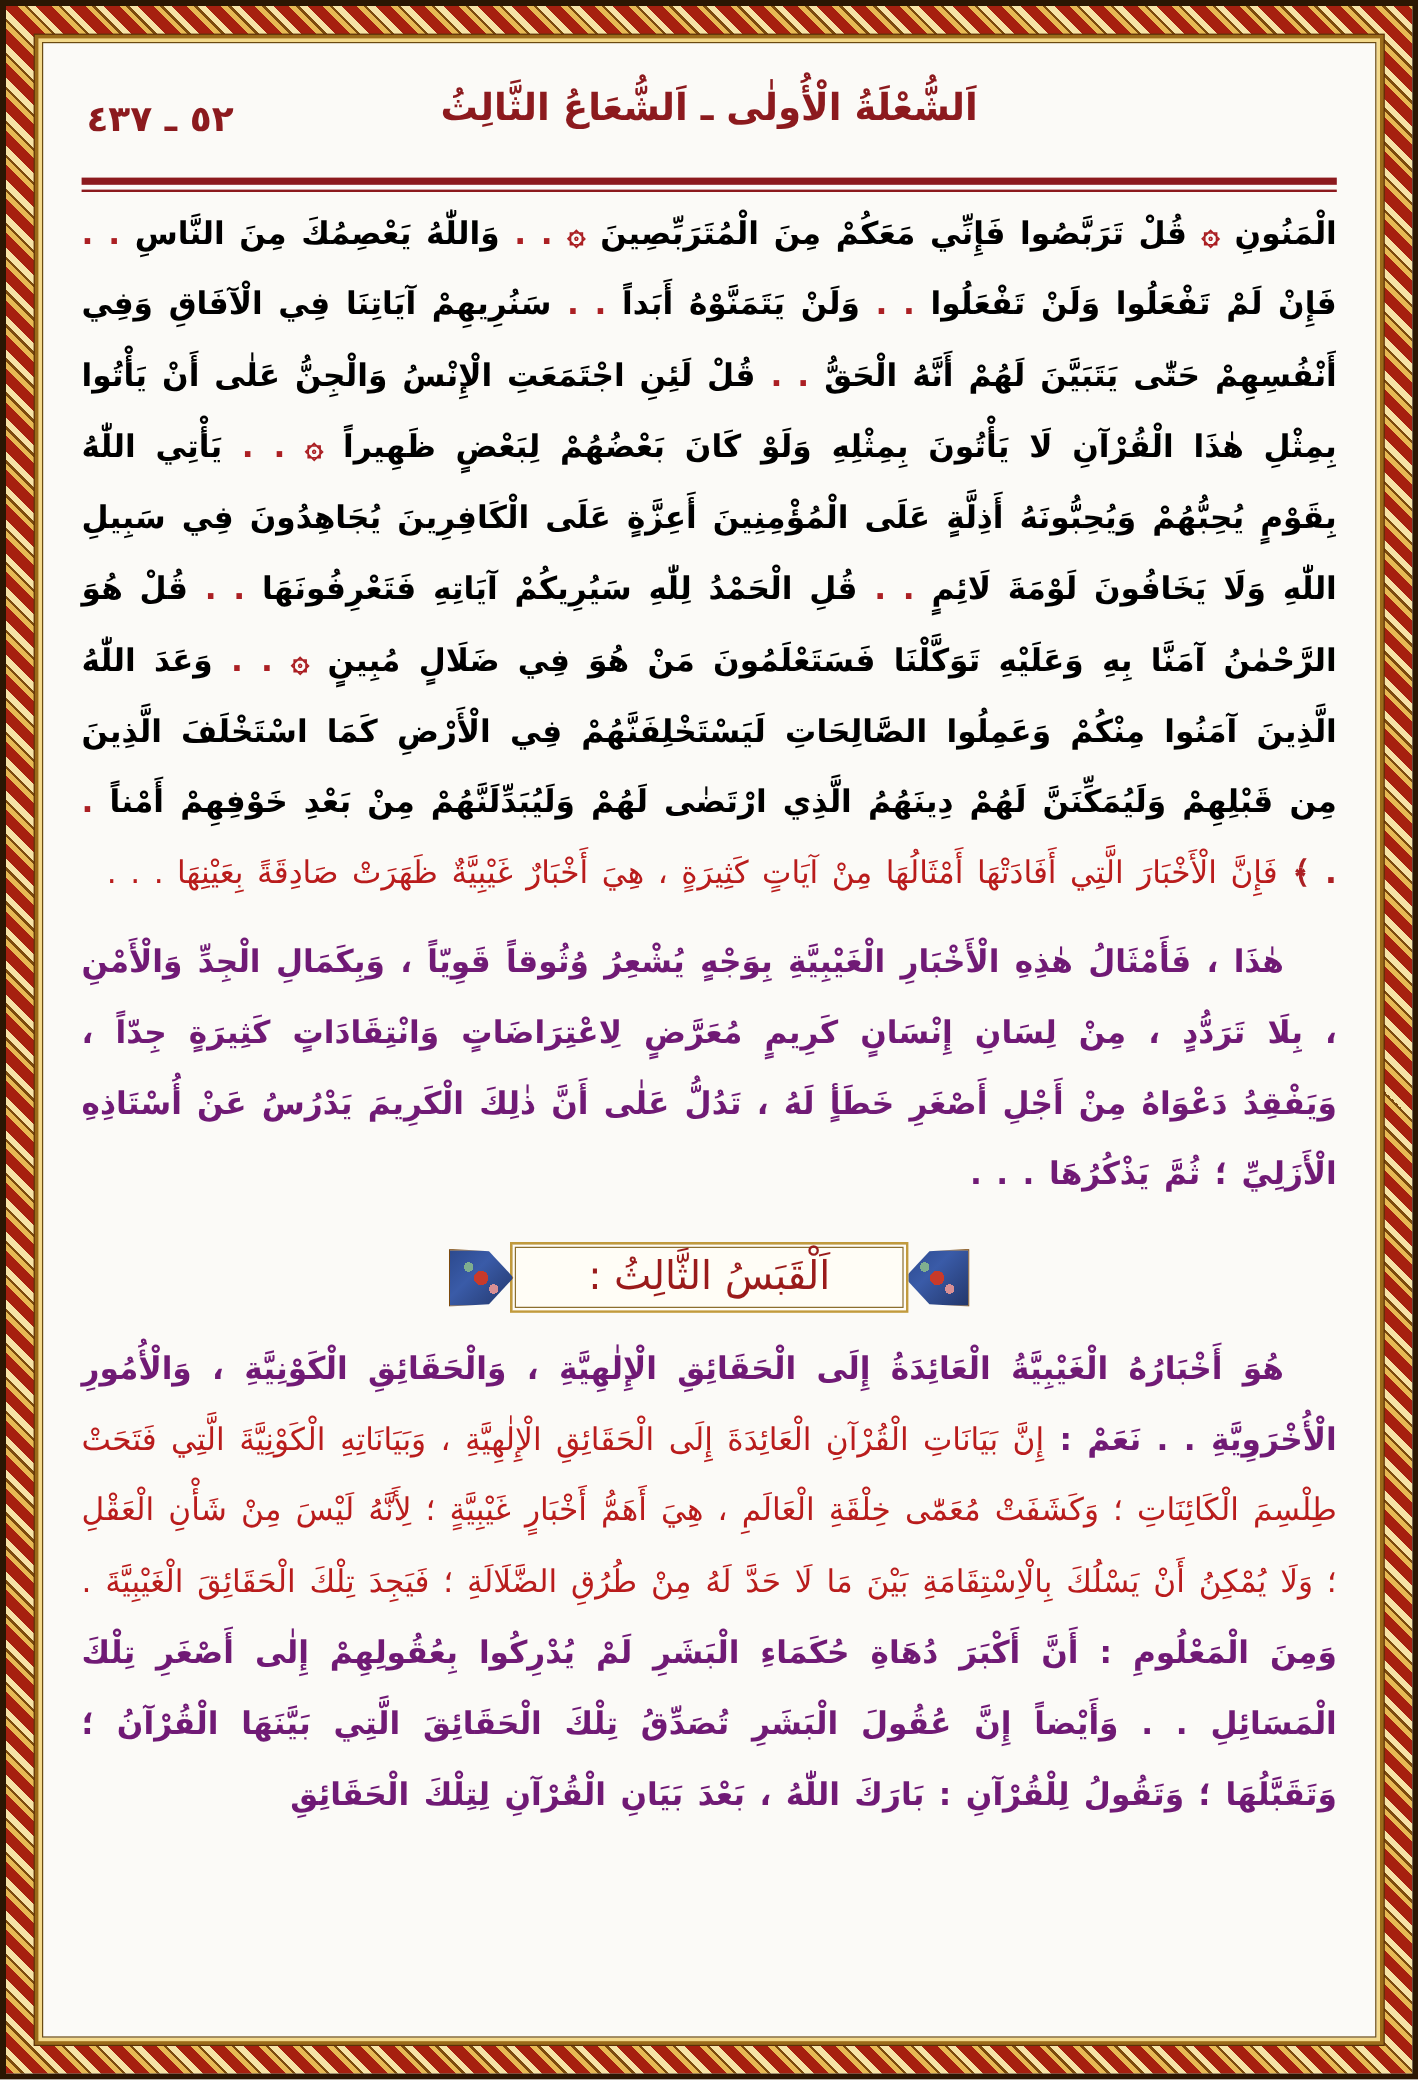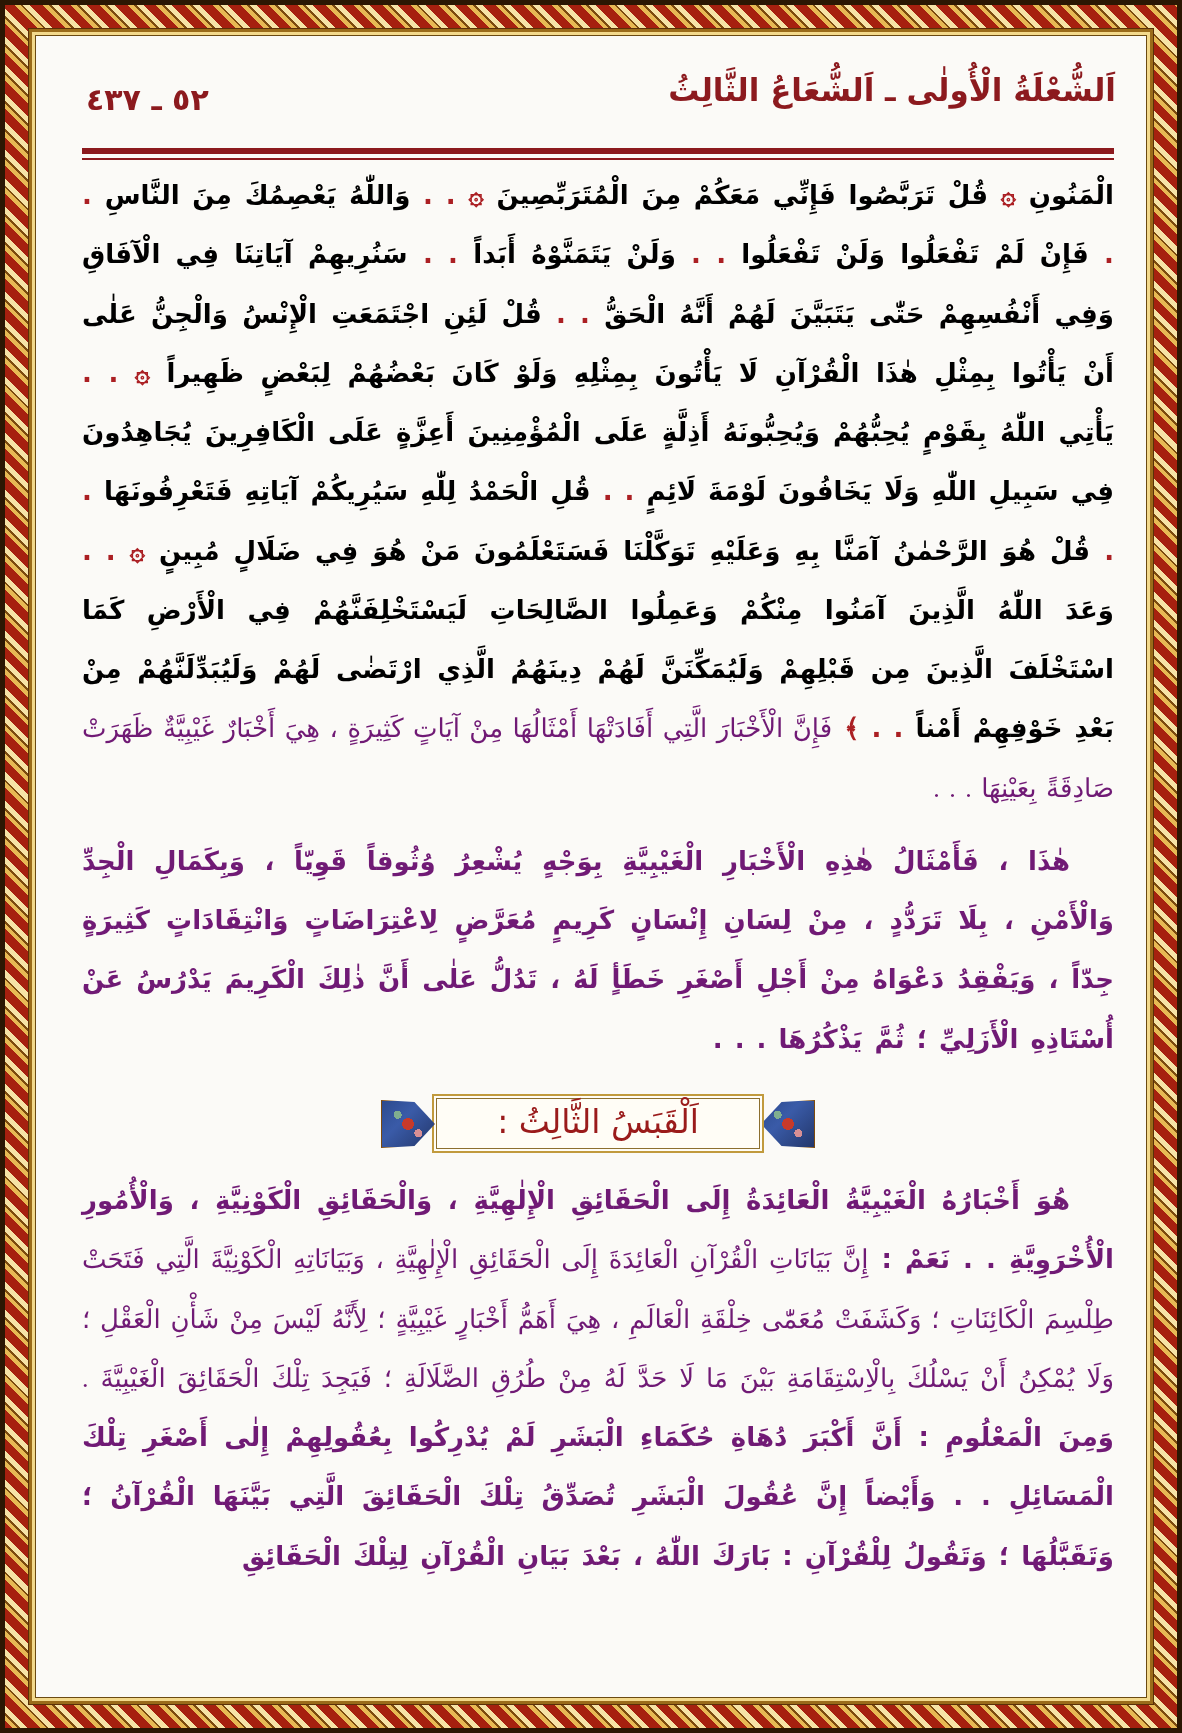--- a/index.html
+++ b/index.html
@@ -14,48 +14,48 @@
         #7c4a0e 9px,#7c4a0e 11px,
         #f6e3a6 11px,#f6e3a6 16px,
         #a6200f 16px,#a6200f 20px);
   }
   .page{
     position:absolute;top:30px;bottom:30px;left:30px;right:30px;
     background:#fbfaf7;
     border:1px solid #6b4a12;
     box-shadow:0 0 0 3px #f3d98c,0 0 0 6px #9a6b1a,0 0 0 7px #5a3008;
     box-sizing:border-box;
-    padding:28px 30px 0 44px;
+    padding:28px 30px 0 30px;
     overflow:hidden;
   }
   
   .header{position:relative;height:84px;}
   .page-number{
     position:absolute;left:6px;top:18px;
     font-size:30px;font-weight:bold;color:#8c1a1e;direction:rtl;
   }
   .page-title{
-    position:absolute;left:0;right:0;text-align:right;top:8px;
+    position:absolute;left:0;right:0;text-align:center;top:8px;
     font-size:31px;font-weight:bold;color:#8c1a1e;
   }
   .header-rule{
     height:4px;border-top:6px solid #8c1a1e;border-bottom:2px solid #8c1a1e;
     margin:0 2px 6px 2px;
   }
   
   .body-text{direction:rtl;text-align:justify;color:#1b1b1b;}
   .para{
     font-size:26px;line-height:2.28;word-spacing:3px;margin:0 2px;
   }
   .para.indent{text-indent:44px;}
   .para + .para{margin-top:14px;}
   .seg-blue{color:#000000;font-weight:bold;}
   .seg-red{color:#ab1f23;font-weight:bold;}
   .seg-maroon{color:#701a75;font-weight:bold;}
-  .seg-black{color:#701a75;font-weight:normal;font-family:Liberation Serif, serif;}
+  .seg-black{color:#b91c1c;font-weight:normal;}
   
   .marker-row{
     display:flex;align-items:center;justify-content:center;
     margin:22px 0 14px 0;height:66px;
   }
   .marker-box{
     position:relative;background:#fffdf6;
     border:2px solid #c19a3d;
     box-shadow:inset 0 0 0 2px #fffdf6, inset 0 0 0 3px #8c6f2f;
     padding:6px 34px 10px 34px;min-width:260px;text-align:center;

